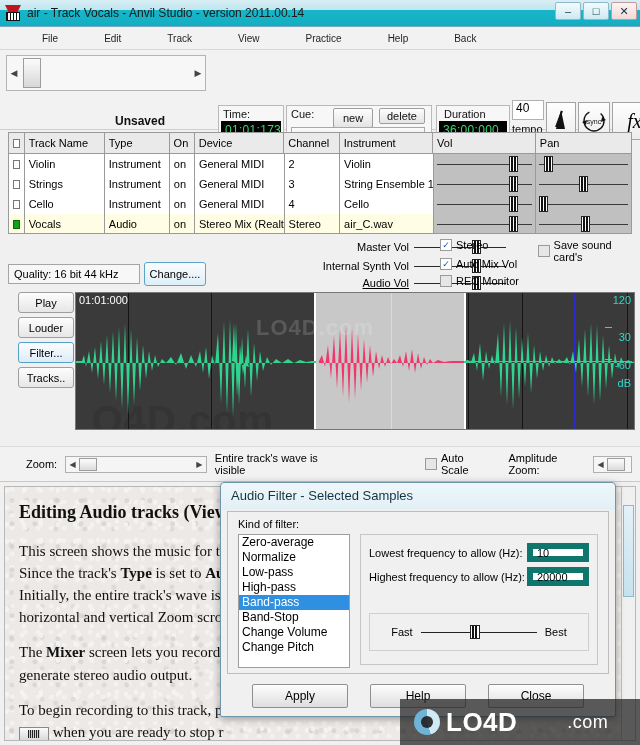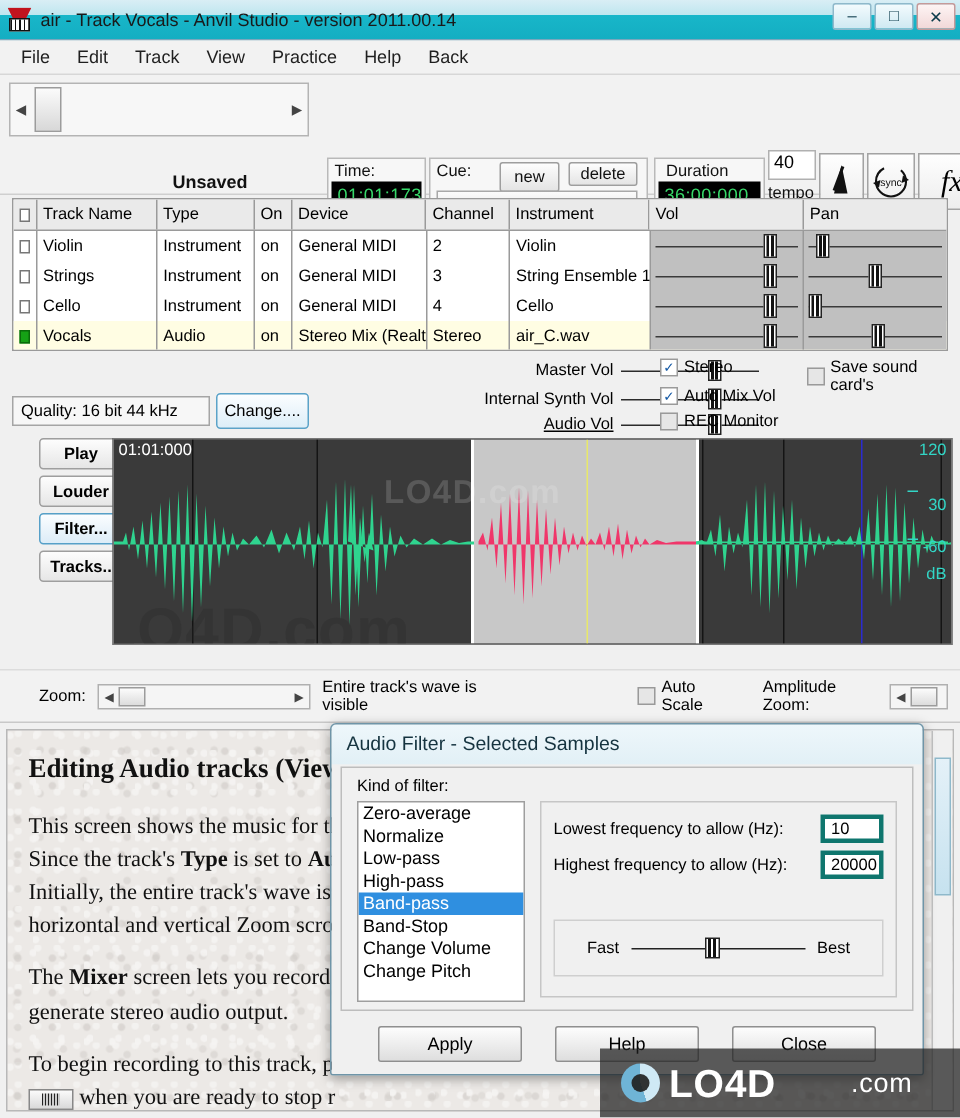--- a/index.html
+++ b/index.html
@@ -44,21 +44,21 @@
     font-size:11px; color:#0a3a4a;
   }
   .tb-btn.close { background:linear-gradient(to bottom,#fdf4f4,#f2d8d8); border-color:#c59a9a;}
 
   
   .menubar {
     position:absolute; left:0; top:27px; width:640px; height:23px;
     background:#f2f2f2; border-bottom:1px solid #d7d7d7;
     display:flex; align-items:center; padding-left:6px; gap:2px;
   }
-  .menubar .mi { padding:3px 8px; font-size:12px; color:#1f1f1f; }
+  .menubar .mi { padding:3px 8px; font-size:10px; color:#1f1f1f;margin-left:28px; }
 
   
   .toolbar {
     position:absolute; left:0; top:50px; width:640px; height:80px;
     background:#f2f2f2; border-bottom:1px solid #cfcfcf;
   }
   .hscroll {
     position:absolute; left:6px; top:5px; width:200px; height:36px;
     border:1px solid #b4b4b4; background:#f7f7f7; display:flex; align-items:center;
   }
@@ -161,21 +161,21 @@
     background:repeating-linear-gradient(to right,#111 0 2px,#fff 2px 3px);
   }
   .cb { display:flex; align-items:center; gap:4px; font-size:11px; }
   .cbbox {
     width:12px; height:12px; border:1px solid #9a9a9a; background:#fff;
     display:flex; align-items:center; justify-content:center; font-size:9px; color:#1559a5;
   }
   .cbbox.dim { background:#e6e6e6; }
 
   
-  .sidebtns { position:absolute; left:26px; top:292px; width:56px;font-weight:bold; }
+  .sidebtns { position:absolute; left:18px; top:292px; width:56px; }
   .sidebtns .sb {
     width:56px; height:21px; margin-bottom:4px; border:1px solid #9e9e9e; border-radius:3px;
     background:linear-gradient(to bottom,#fdfdfd,#e6e6e6);
     display:flex; align-items:center; justify-content:center; font-size:11px;
   }
   .sidebtns .sb.active { border-color:#56a0c8; background:linear-gradient(to bottom,#fbfdff,#dcecf7); }
 
   .wave {
     position:absolute; left:75px; top:292px; width:560px; height:138px;
     background:#3a3a3a; border:1px solid #777; overflow:hidden;
@@ -276,21 +276,21 @@
   }
   .listbox .li { padding:0 3px; font-size:12px; line-height:15px; white-space:nowrap; }
   .listbox .li.sel { background:#2f8fe0; color:#fff; }
   .fieldgroup {
     position:absolute; left:132px; top:22px; right:10px; bottom:8px;
     border:1px solid #c6c6c6;
   }
   .frow { position:absolute; display:flex; align-items:center; width:100%; padding:0 8px; }
   .frow .flabel { flex:1; font-size:11px; }
   .frow .finput {
-    width:42px; height:19px; border:3px solid #0f766e; background:#fff;
+    width:62px; height:19px; border:6px solid #0f766e; background:#fff;
     font-size:11px; padding:1px 4px; display:flex; align-items:center;
   }
   .speedbox {
     position:absolute; left:8px; right:8px; top:78px; height:38px;
     border:1px solid #cfcfcf; display:flex; align-items:center; justify-content:center; gap:8px;
   }
   .speedbox .sl { position:relative; width:116px; height:16px; }
   .speedbox .sl .ln { position:absolute; left:0; right:0; top:50%; height:1px; background:#222; }
   .speedbox .sl .th {
     position:absolute; left:54px; top:1px; width:10px; height:14px; background:#fff; border:1px solid #222;

